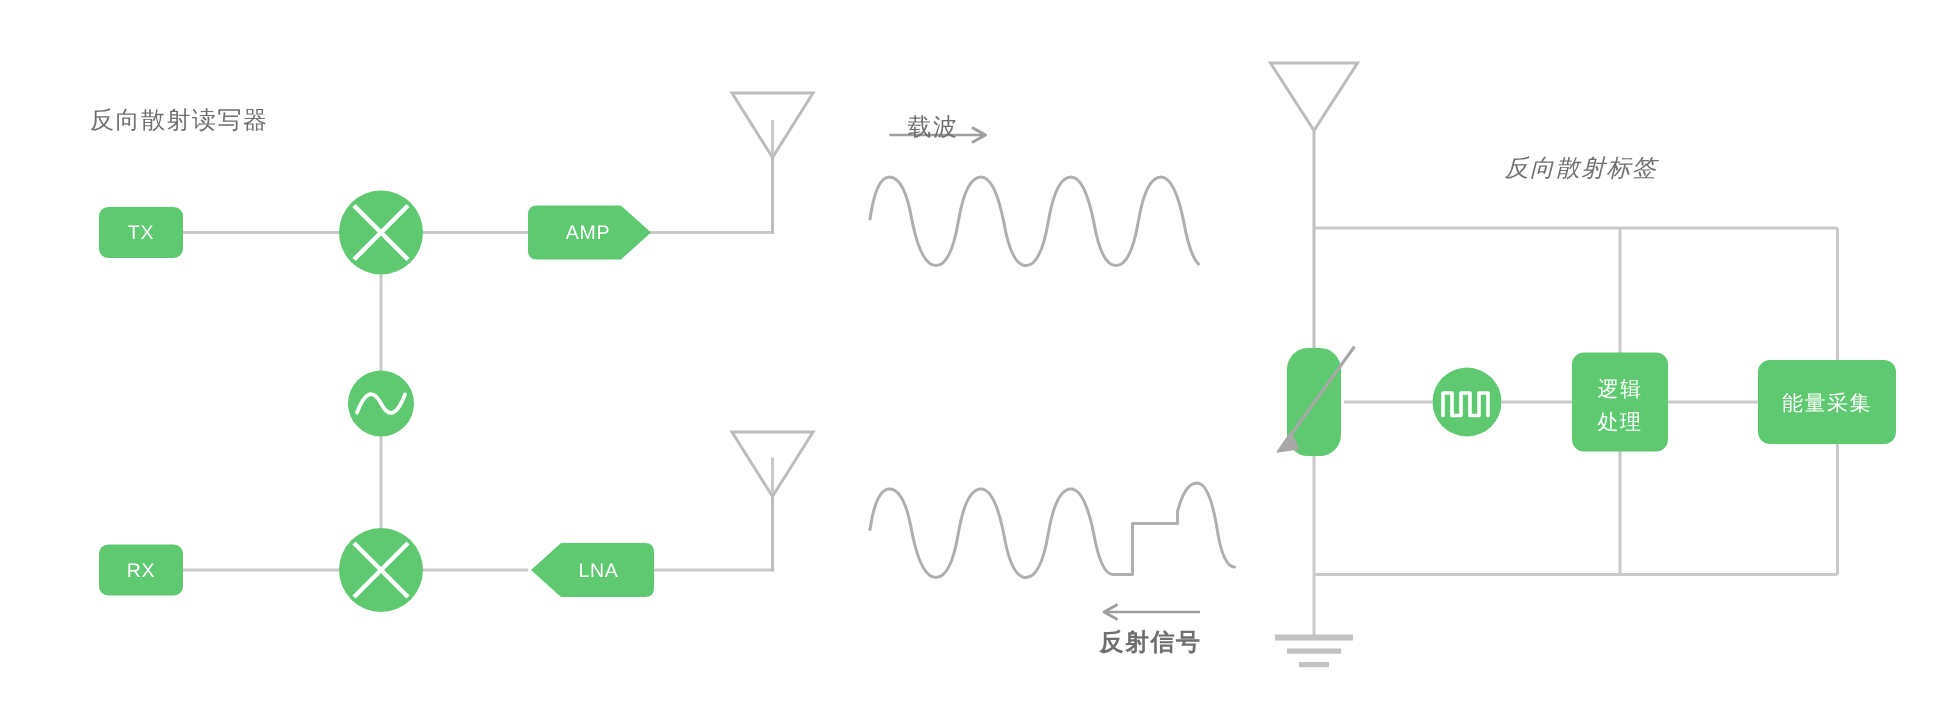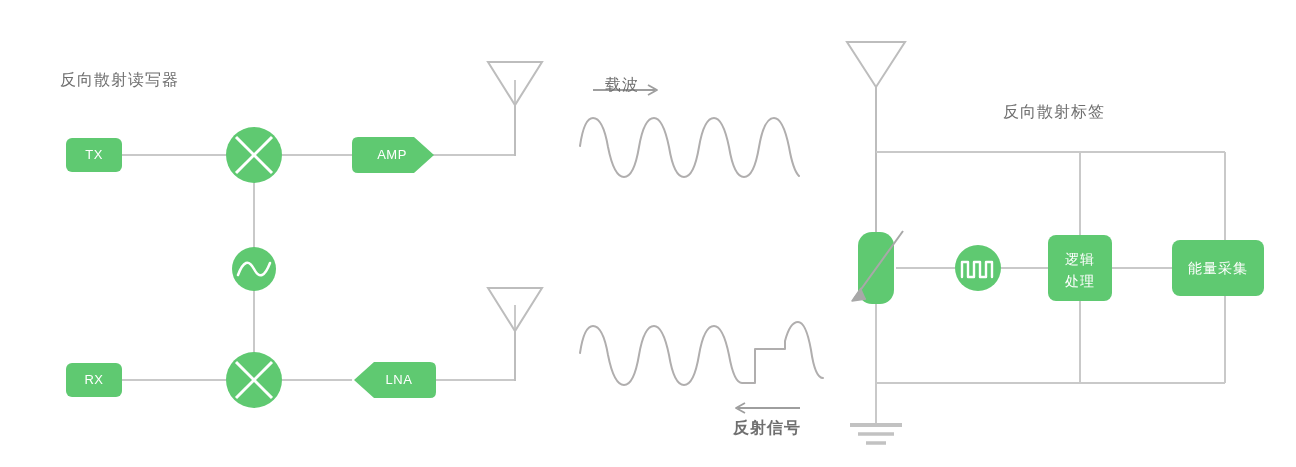--- a/index.html
+++ b/index.html
@@ -200,15 +200,15 @@
     </g>
 
   </svg>
 
   <div class="hdr-label" style="left:60px; top:70px;">反向散射读写器</div>
 
   <div class="wave-label" style="left:605px; top:58px;margin-top:17px;">载波</div>
 
   <div class="wave-label" style="left:733px; top:418px;font-weight:bold;">反射信号</div>
 
-  <div class="hdr-label" style="left:1003px; top:102px;">反向散射标签</div>
+  <div class="hdr-label" style="left:1003px; top:102px;font-style:italic;">反向散射标签</div>
 
 </div>
 
 </body></html>

